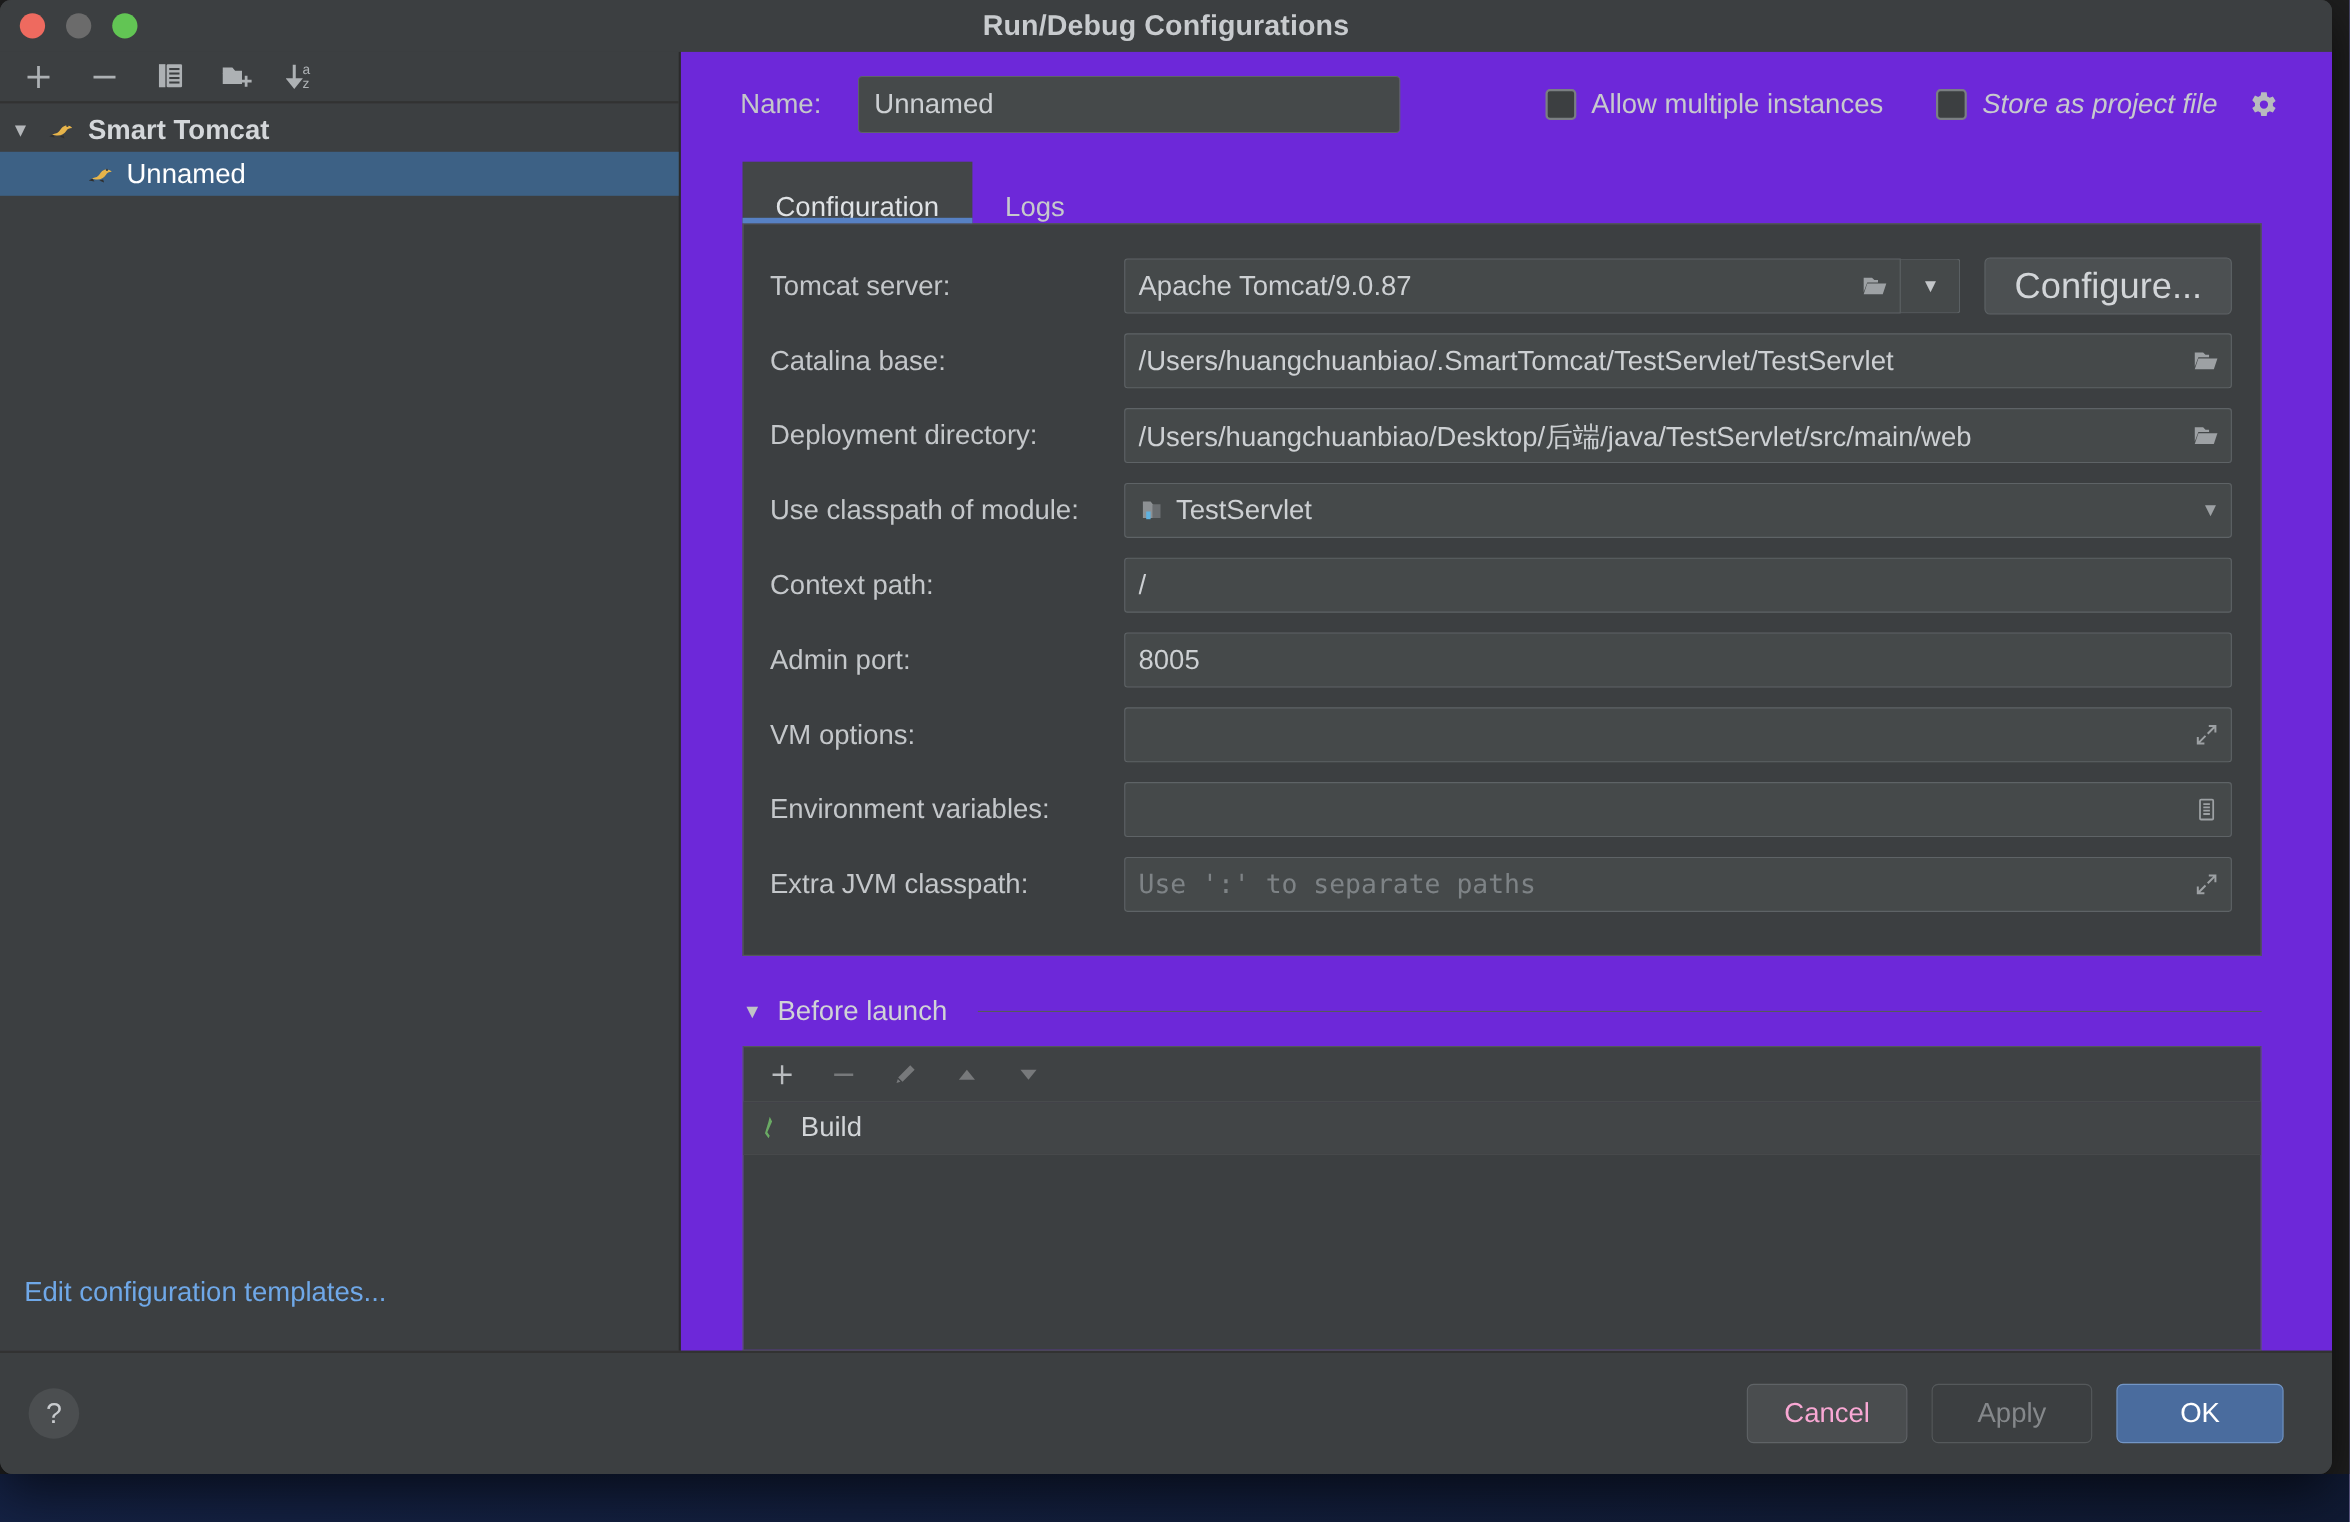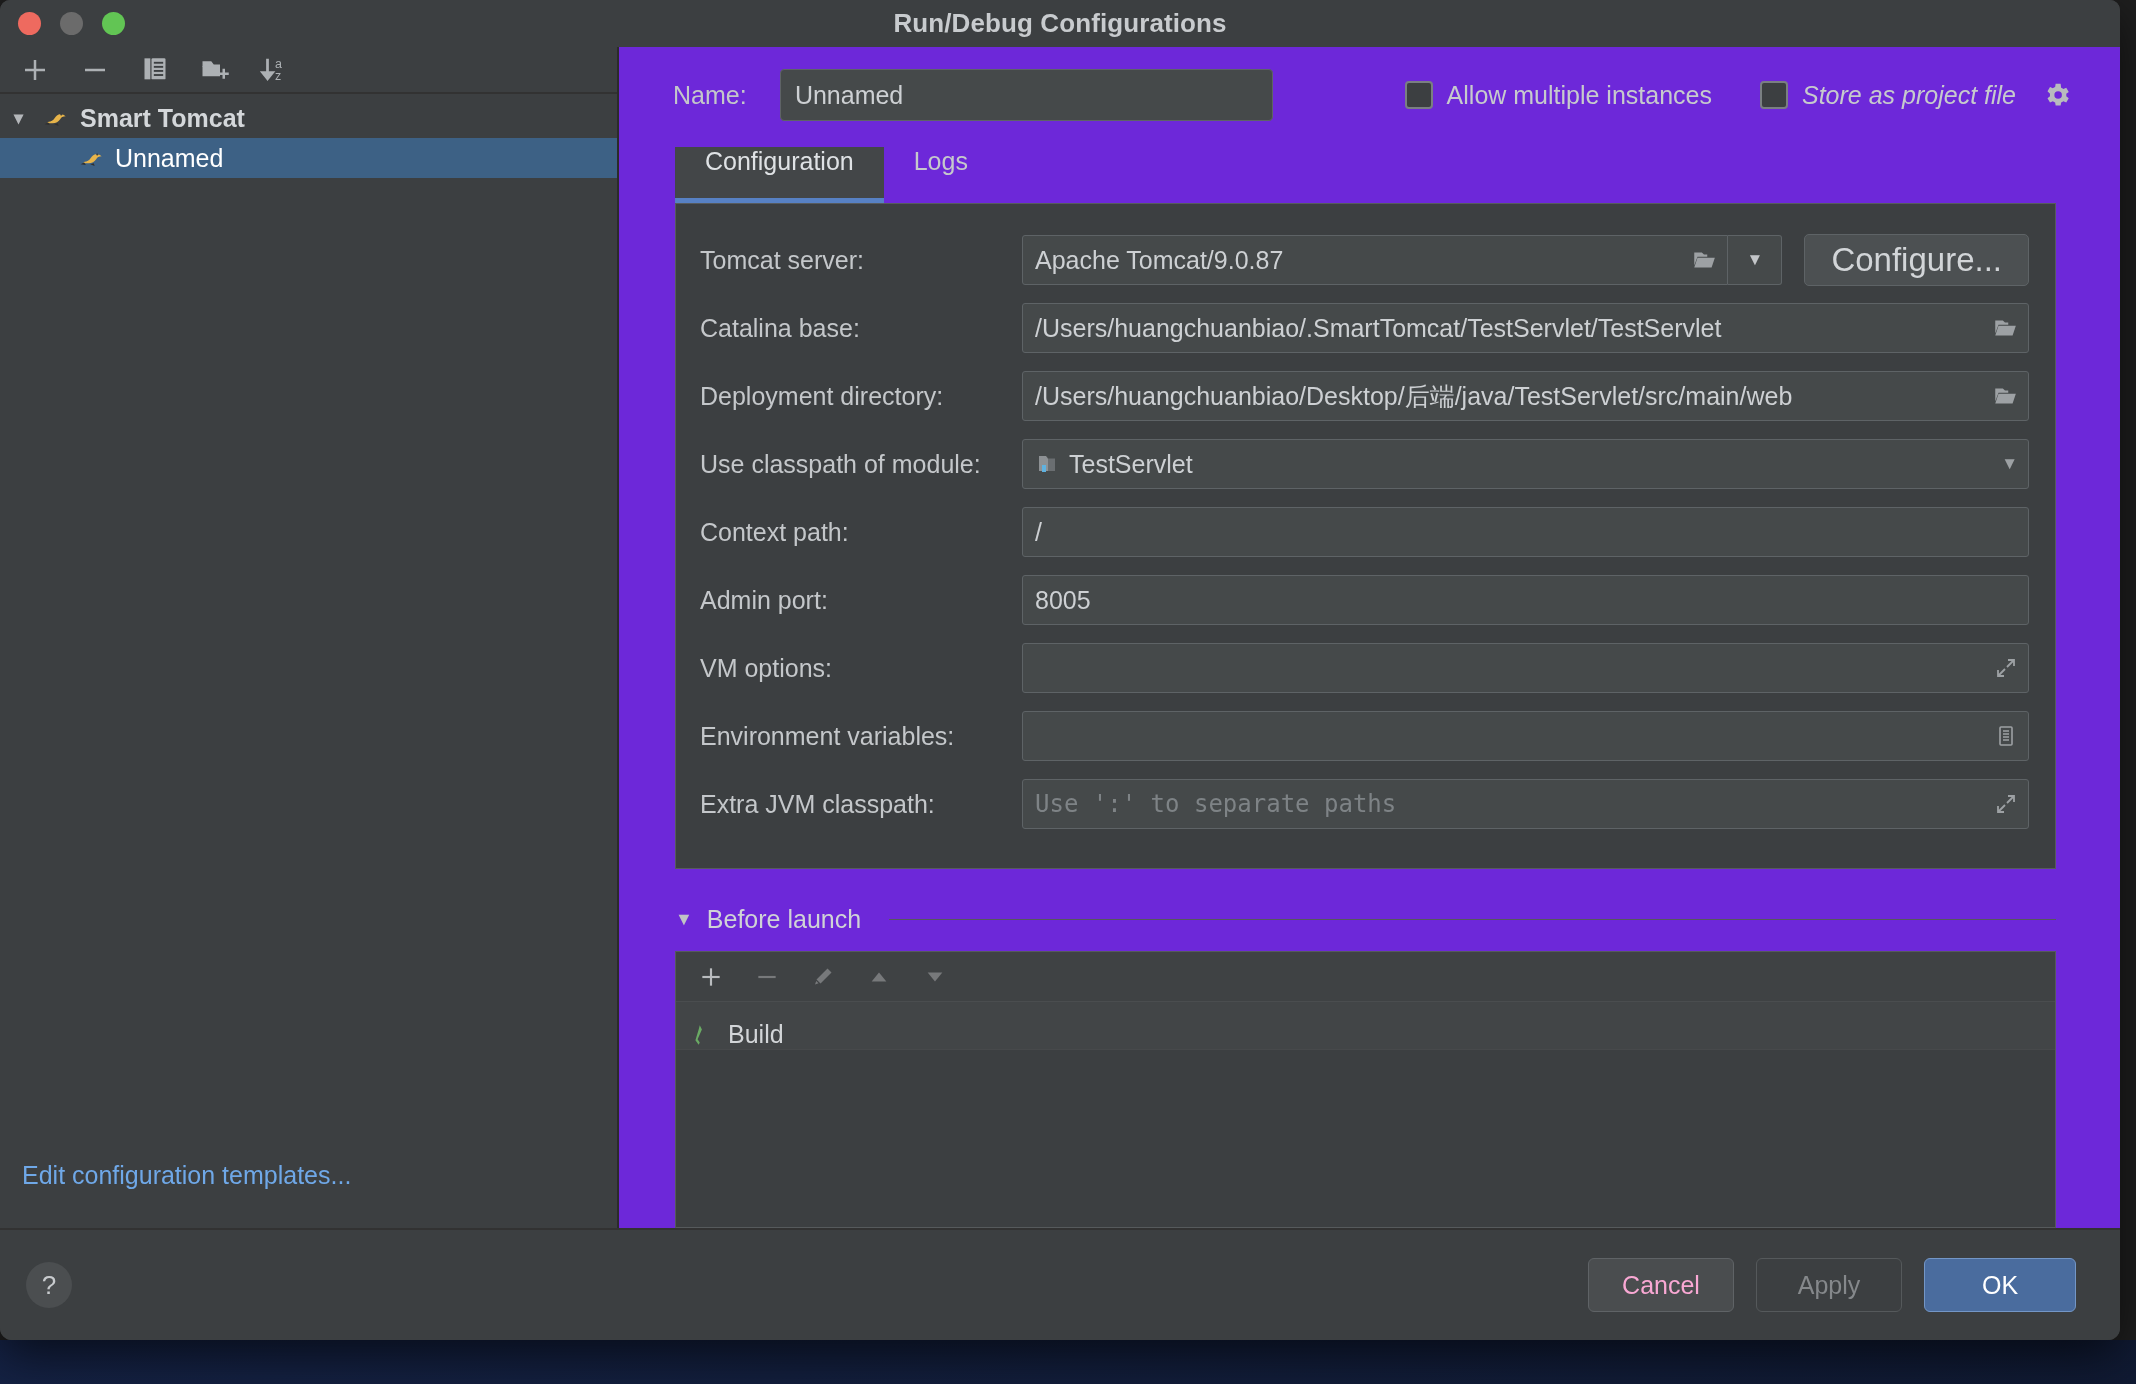--- a/index.html
+++ b/index.html
@@ -136,21 +136,21 @@
   #gear-icon { margin-left: 12px; color: #b8bbbe; display: flex; align-items: center; }
 
   
   #tabs {
     height: 60px; flex: 0 0 60px;
     display: flex; align-items: flex-end;
     padding-left: 56px; gap: 0;
   }
   .tab {
     height: 56px; padding: 0 30px;
-    display: flex; align-items: flex-start; justify-content: center;
+    display: flex; align-items: flex-end; justify-content: center;
     font-size: 25px; color: #c6c9cc;
     position: relative;
   }
   .tab.active { color: #dfe2e5; background: #434648; }
   .tab.active::after {
     content: ""; position: absolute;
     left: 0; right: 0; bottom: 0; height: 5px; background: #5781c4;
   }
 
   
@@ -222,21 +222,21 @@
     height: 51px; flex: 0 0 51px;
     border-top: 1px solid #565a5c;
     border-bottom: 1px solid #4a4d4f;
     display: flex; align-items: center; gap: 22px; padding-left: 18px;
     background: #3f4244;
   }
   .bl-tb { width: 34px; height: 34px; display: flex; align-items: center; justify-content: center; color: #b9bcbf; }
   .bl-tb.dim { color: #77797b; }
   #bl-list { flex: 1 1 auto; background: #3c3f41; }
   .bl-item {
-    height: 48px; display: flex; align-items: flex-end; gap: 12px;
+    height: 48px; display: flex; align-items: center; gap: 12px;
     padding-left: 14px;
     font-size: 25px; color: #d2d5d8;
     border-bottom: 1px solid #47494b;
     background: #424547;
   }
 
   
   #footer {
     height: 112px; flex: 0 0 112px;
     border-top: 2px solid #323232;

